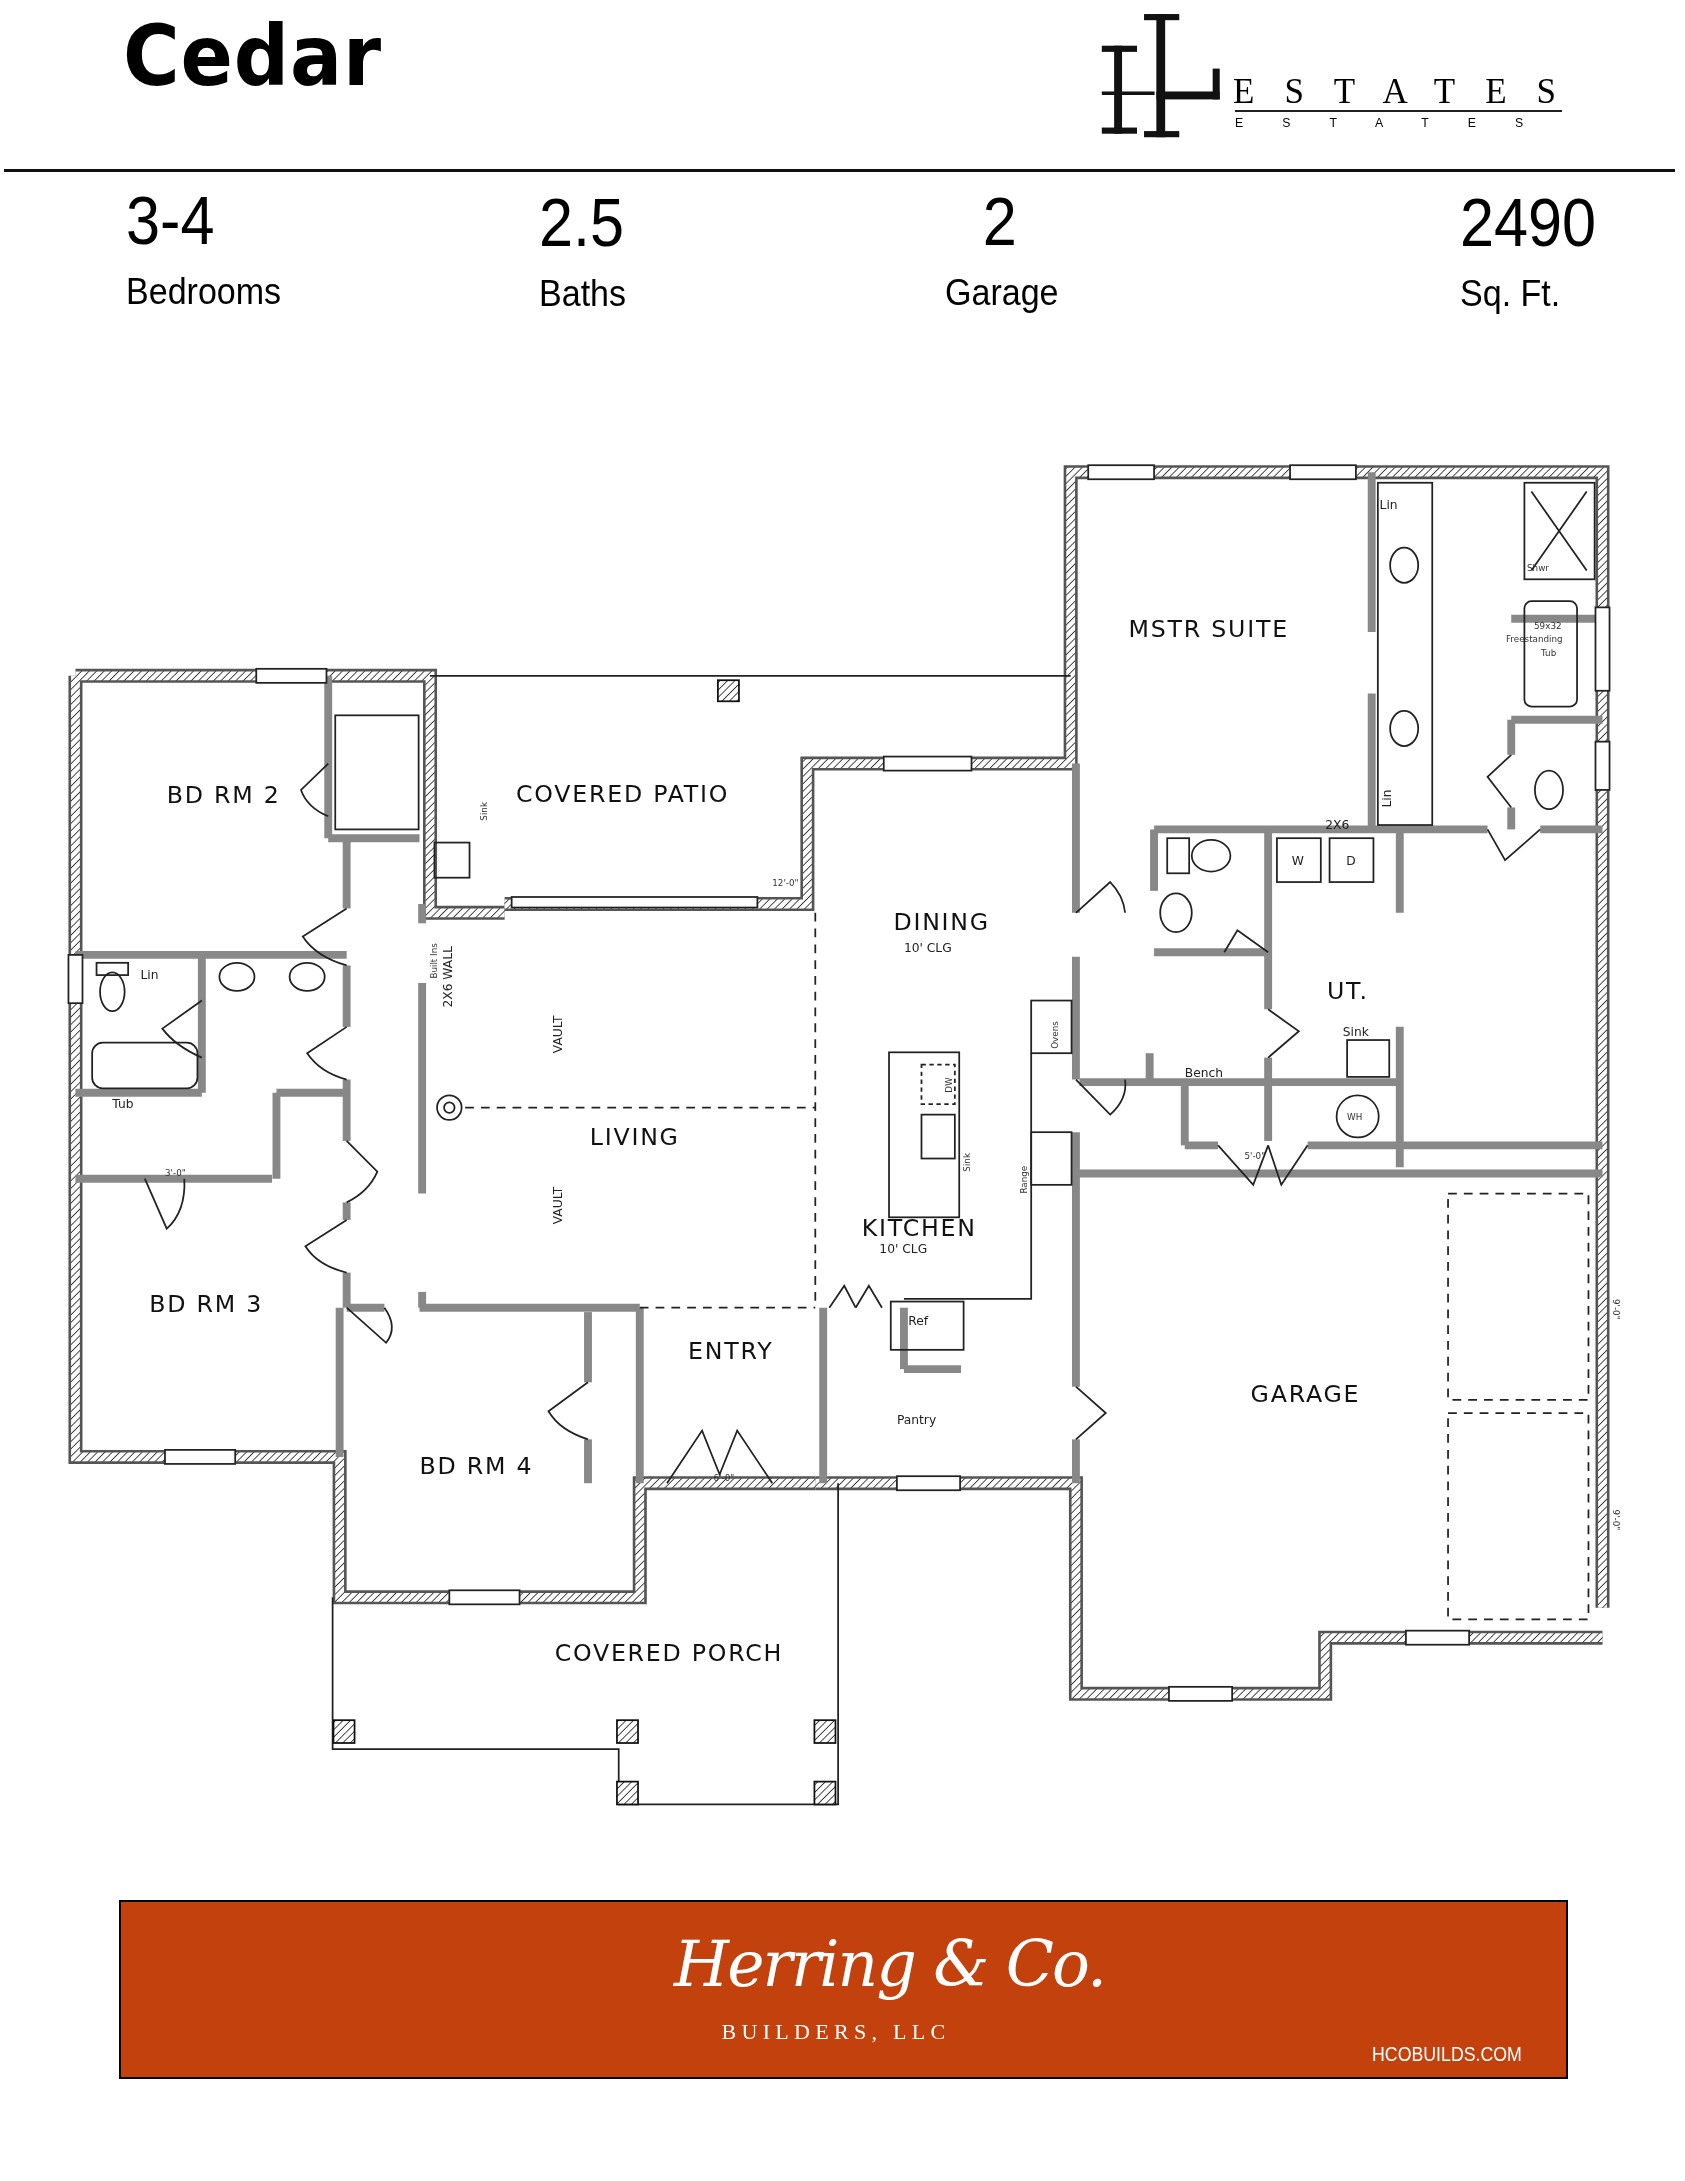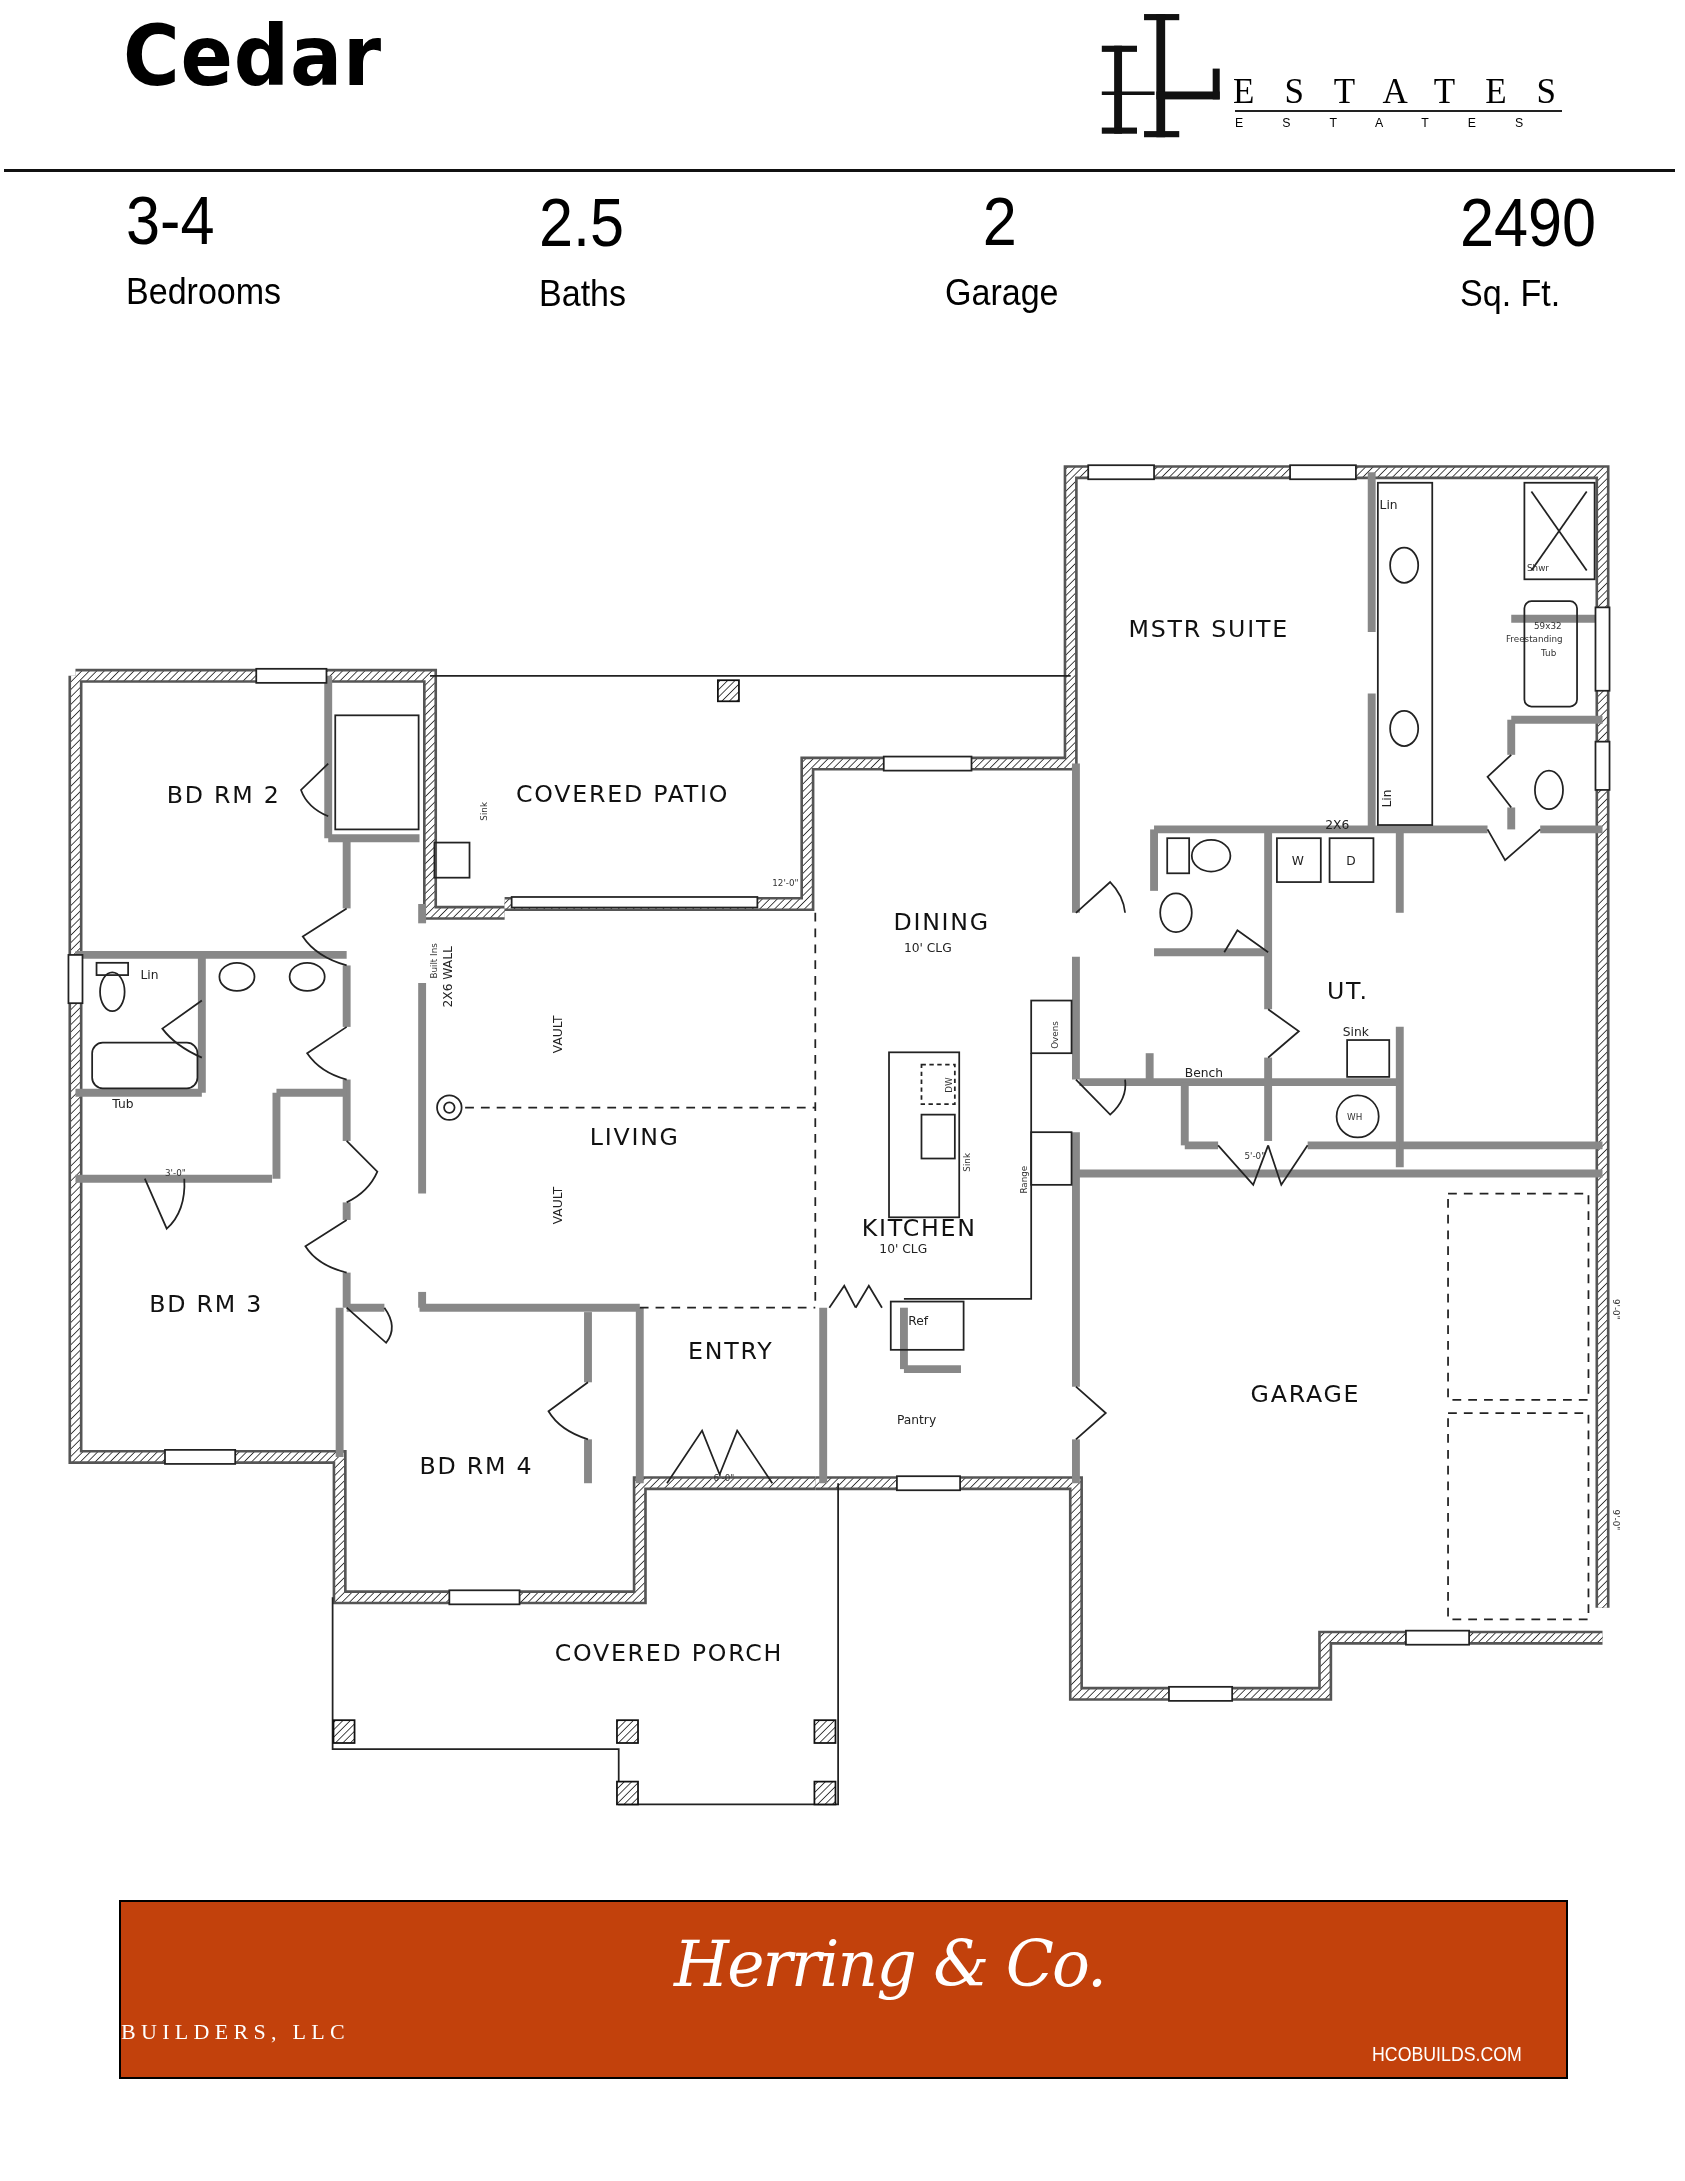--- a/index.html
+++ b/index.html
@@ -13,21 +13,21 @@
   .hr { position:absolute; left:4.4px; right:10.5px; top:169px; height:2.6px; background:#111; }
   .stat { position:absolute; top:180px; }
   .stat .val { font-size:68px; line-height:77px; transform:scaleX(0.9); transform-origin:left; }
   .stat .lbl { font-size:37px; line-height:44px; margin-top:10.5px; transform:scaleX(0.92); transform-origin:left; }
   .plan { position:absolute; left:0; top:0; width:1685px; height:2181px; }
   .room { font-family:"DejaVu Sans", sans-serif; font-size:27px; letter-spacing:2px; fill:#111; }
   .small { font-family:"DejaVu Sans", sans-serif; font-size:14px; fill:#222; }
   .tiny { font-family:"DejaVu Sans", sans-serif; font-size:10px; fill:#333; }
   .banner { position:absolute; left:119px; top:1900px; width:1445px; height:175px; background:#c2410c; border:2.6px solid #000; box-sizing:content-box; }
   .banner .script { position:absolute; left:553px; top:26px; font-family:"DejaVu Serif", serif; font-style:italic; font-size:63px; color:#fff; letter-spacing:-1.8px; }
-  .banner .sub { position:absolute; left:0; width:100%; top:117px; padding-right:15px; box-sizing:border-box; font-family:"Liberation Serif", serif; font-size:22px; letter-spacing:5.3px; color:#fff; }
+  .banner .sub { position:absolute; left:0; width:100%; text-align:center; top:117px; padding-right:15px; box-sizing:border-box; font-family:"Liberation Serif", serif; font-size:22px; letter-spacing:5.3px; color:#fff; }
   .banner .url { position:absolute; right:44px; top:142px; font-family:"Liberation Sans", sans-serif; font-size:19.3px; color:#fff; transform:scaleX(0.92); transform-origin:right; }
 </style>
 </head>
 <body>
 
 <div class="title">Cedar</div>
 
 <div class="logo">
   <svg width="132" height="132" viewBox="0 0 150 150" style="position:absolute;left:0;top:0">
     <g fill="#111">

